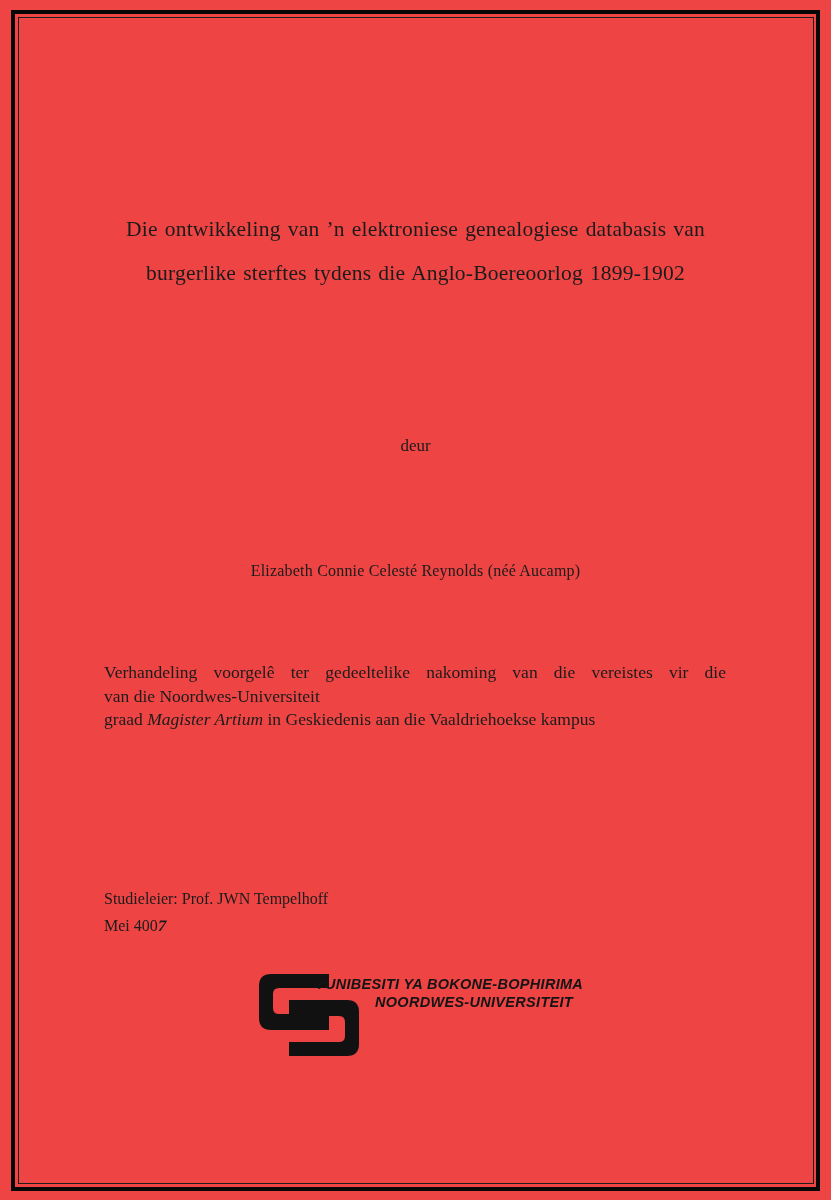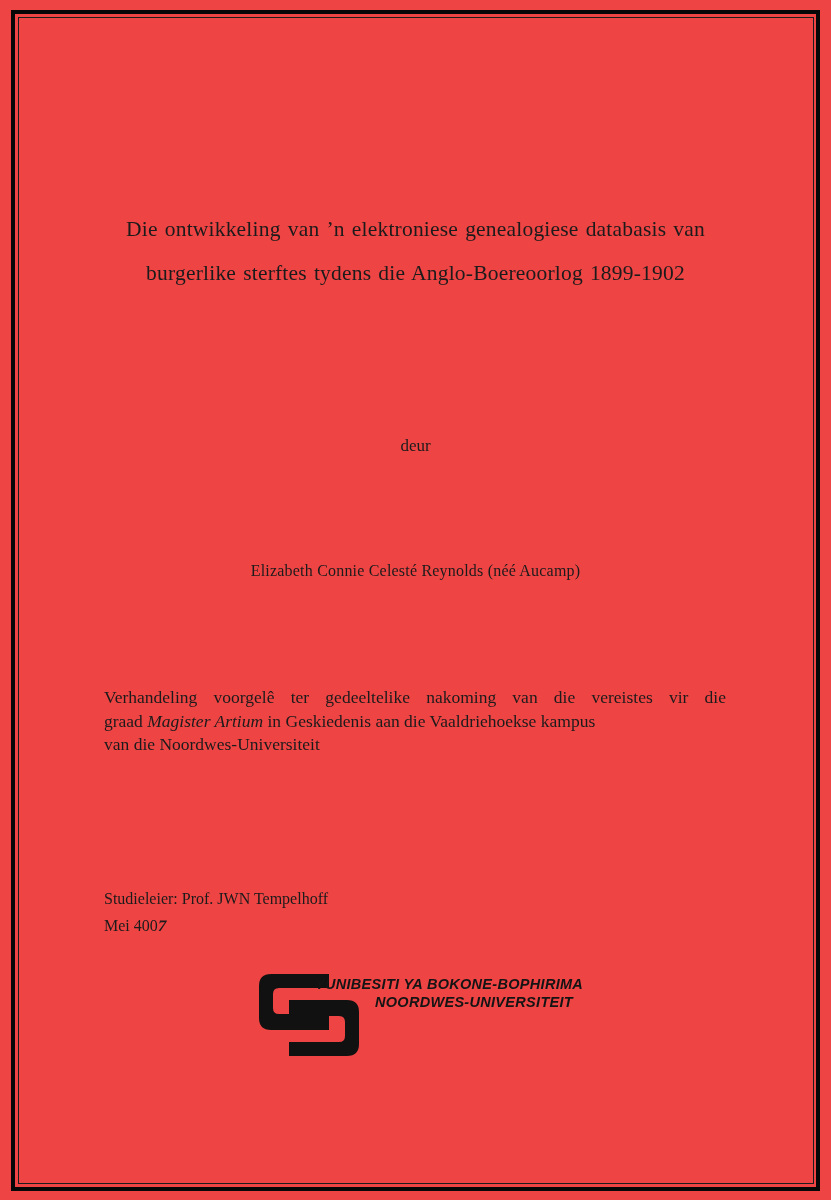--- a/index.html
+++ b/index.html
@@ -48,21 +48,20 @@
   .statement {
     position: absolute;
     left: 104px; top: 661px;
     width: 622px;
     font-size: 17.5px;
     line-height: 23.5px;
   }
   .statement .justified {
     text-align: justify;
     text-align-last: justify;
-    margin-top: 25px;
   }
   .italic { font-style: italic; }
   .supervisor-block {
     position: absolute;
     left: 104px; top: 885px;
     font-size: 16px;
     line-height: 27px;
   }
   .date-digit {
     display: inline-block;
@@ -106,22 +105,22 @@
     <div>Die ontwikkeling van ’n elektroniese genealogiese databasis van</div>
     <div>burgerlike sterftes tydens die Anglo-Boereoorlog 1899-1902</div>
   </div>
 
   <div class="byline">deur</div>
 
   <div class="author">Elizabeth Connie Celesté Reynolds (néé Aucamp)</div>
 
   <div class="statement">
     <div class="justified">Verhandeling voorgelê ter gedeeltelike nakoming van die vereistes vir die</div>
+    <div>van die Noordwes-Universiteit</div>
     <div><span>graad </span><span class="italic">Magister Artium</span><span> in Geskiedenis aan die Vaaldriehoekse kampus</span></div>
-    <div>van die Noordwes-Universiteit</div>
   </div>
 
   <div class="supervisor-block">
     <div>Studieleier: Prof. JWN Tempelhoff</div>
     <div><span>Mei 400</span><span class="date-digit">7</span></div>
   </div>
 
   <div class="logo-row">
     <div class="logo-mark">
       <svg viewBox="0 0 104 86" width="104" height="86" aria-hidden="true">

